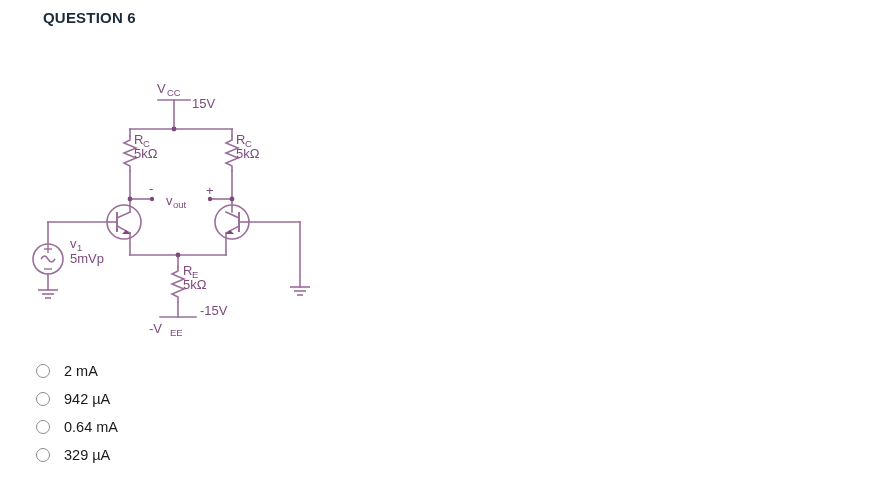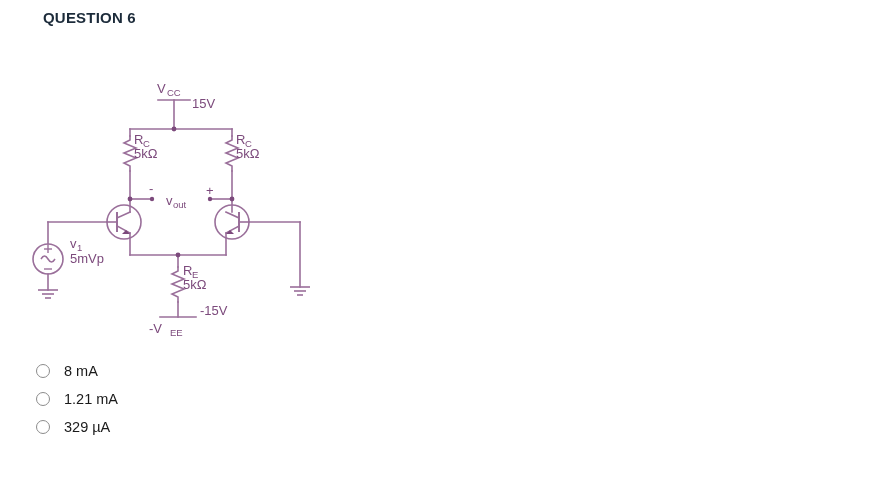--- a/index.html
+++ b/index.html
@@ -209,25 +209,29 @@
 
       <text class="clabel" x="200" y="243">-15V</text>
       <text class="clabel" x="149" y="261">-V</text>
       <text class="clabel-sub" x="170" y="264">EE</text>
     </svg>
   </div>
 
   <div id="options">
     <div class="option-row">
       <span class="radio"></span>
-      <span class="option-label">8 mA</span>
-    </div>
-    <div class="option-row">
-      <span class="radio"></span>
-      <span class="option-label">1.21 mA</span>
+      <span class="option-label">2 mA</span>
+    </div>
+    <div class="option-row">
+      <span class="radio"></span>
+      <span class="option-label">942 µA</span>
+    </div>
+    <div class="option-row">
+      <span class="radio"></span>
+      <span class="option-label">0.64 mA</span>
     </div>
     <div class="option-row">
       <span class="radio"></span>
       <span class="option-label">329 µA</span>
     </div>
   </div>
 
 </div>
 
 </body></html>

